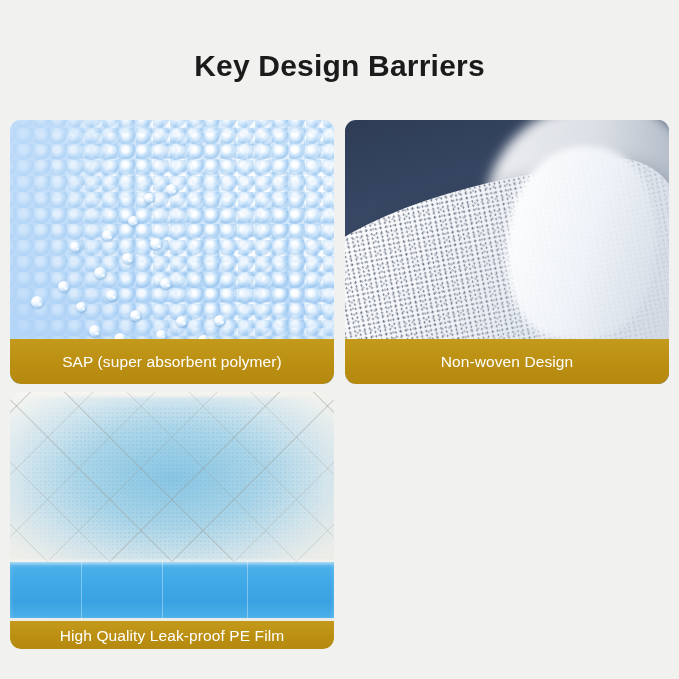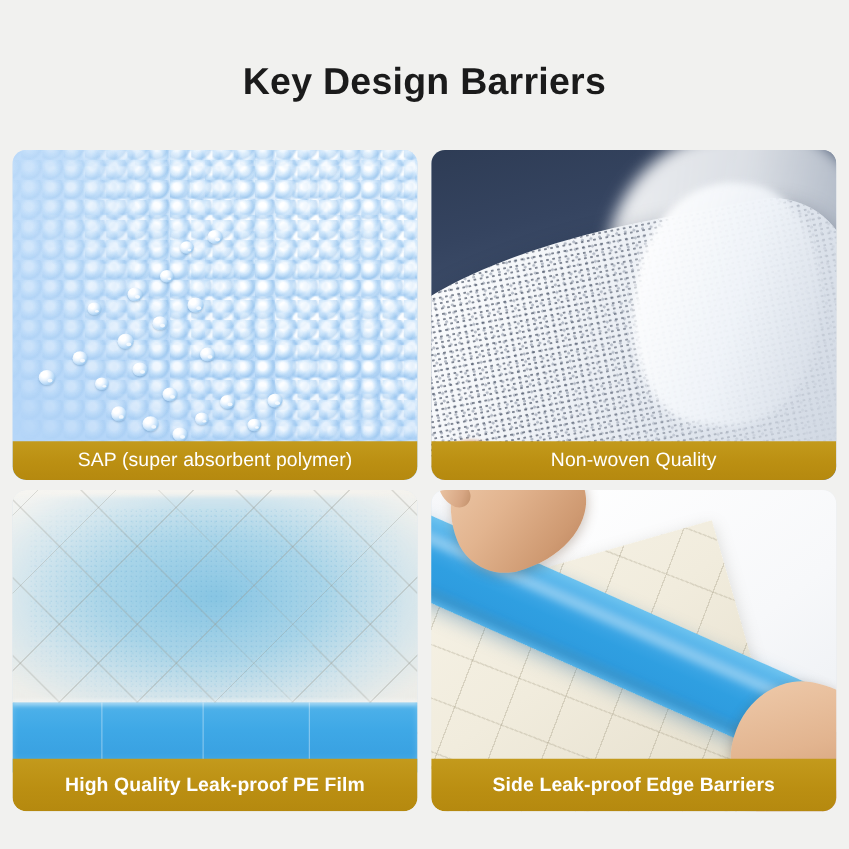--- a/index.html
+++ b/index.html
@@ -55,29 +55,29 @@
     position: absolute;
     inset: 0;
     overflow: hidden;
   }
 
   .caption-bar {
     position: absolute;
     left: 0;
     right: 0;
     bottom: 0;
-    height: 31px;
+    height: 45px;
     background: linear-gradient(180deg, #c39a1c 0%, #bb8f12 55%, #b5890f 100%);
     border-bottom-left-radius: 11px;
     border-bottom-right-radius: 11px;
     display: flex;
     align-items: center;
     justify-content: center;
   }
-  .card-bottom .caption-bar { height: 42px; font-weight: bold; }
+  .card-bottom .caption-bar { height: 28px; }
 
   .caption-text {
     color: #ffffff;
     font-size: 15.5px;
     line-height: 17px;
     letter-spacing: 0.1px;
     white-space: nowrap;
     user-select: none;
   }
 
@@ -394,57 +394,35 @@
     <div class="photo">
       <div class="nw-bg"></div>
       <div class="nw-blurroll"></div>
       <div class="nw-sheet">
         <div class="nw-dots"></div>
       </div>
       <div class="nw-fold"></div>
       <div class="nw-thumb"></div>
     </div>
     <div class="caption-bar">
-      <span class="caption-text">Non-woven Quality</span>
+      <span class="caption-text">Non-woven Design</span>
     </div>
   </div>
 
   <div class="feature-card card-bottom">
     <div class="photo">
       <div class="pe-bg"></div>
       <div class="pe-core"></div>
       <div class="pe-core-grain"></div>
       <div class="quilt"></div>
       <div class="pe-film">
         <span class="pe-film-crease" style="left:22%"></span>
         <span class="pe-film-crease" style="left:47%"></span>
         <span class="pe-film-crease" style="left:73%"></span>
       </div>
     </div>
     <div class="caption-bar">
       <span class="caption-text">High Quality Leak-proof PE Film</span>
     </div>
   </div>
 
-  <div class="feature-card card-bottom">
-    <div class="photo">
-      <div class="eb-bg"></div>
-      <div class="eb-padwhite"></div>
-      <div class="eb-pad">
-        <div class="eb-pad-quilt"></div>
-      </div>
-      <div class="eb-strip">
-        <div class="eb-strip-hi"></div>
-        <div class="eb-strip-lo"></div>
-      </div>
-      <div class="hand hand-tl">
-        <div class="finger-tl"></div>
-      </div>
-      <div class="hand hand-br">
-        <div class="finger-br"></div>
-      </div>
-    </div>
-    <div class="caption-bar">
-      <span class="caption-text">Side Leak-proof Edge Barriers</span>
-    </div>
-  </div>
 
 </div>
 
 </body></html>

